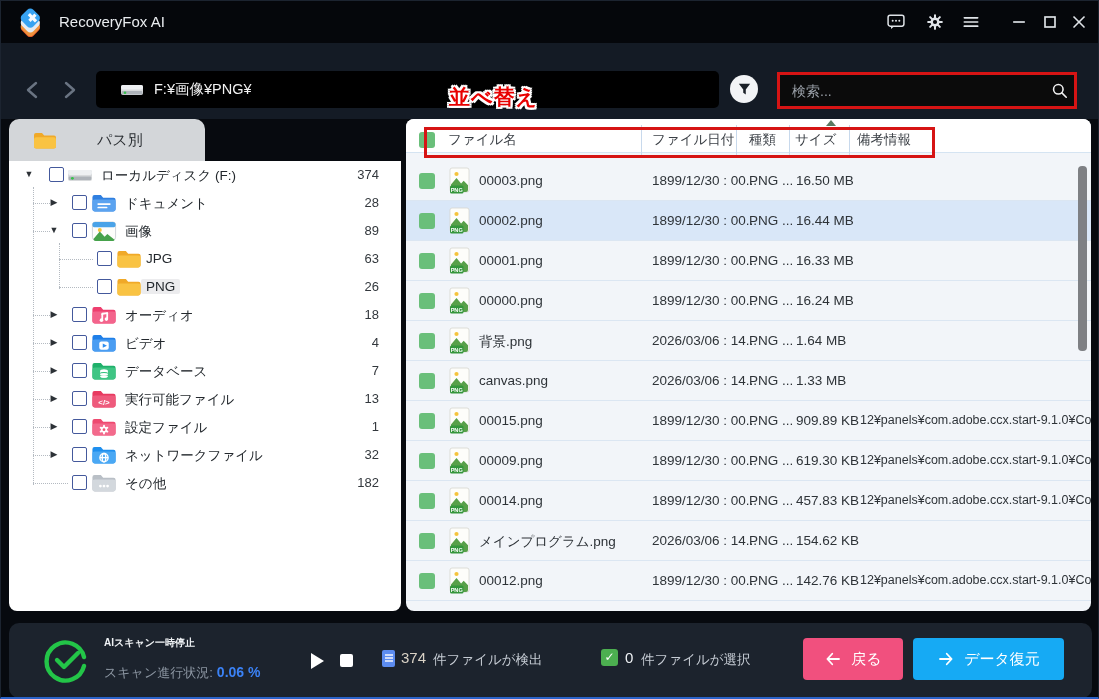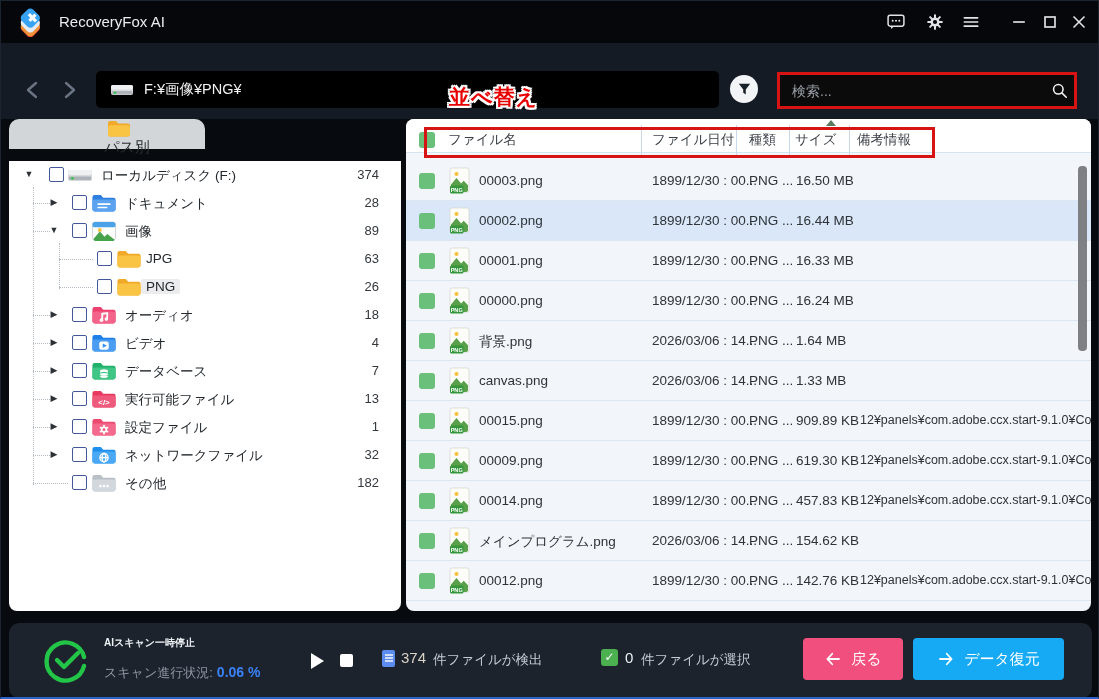--- a/index.html
+++ b/index.html
@@ -10,34 +10,34 @@
 
   
   .titlebar{left:0;top:0;width:1099px;height:42px;background:#05070b;}
   .app-title{left:58px;top:0;height:42px;line-height:42px;color:#e9ecef;font-size:15px;}
   .tb-ic{top:9px;width:24px;height:24px;display:flex;align-items:center;justify-content:center;cursor:pointer;}
 
   
   .navbar{left:0;top:42px;width:1099px;height:76px;background:#141b25;}
   .nav-arrow{top:32px;width:30px;height:30px;display:flex;align-items:center;justify-content:center;}
   .pathbar{left:95px;top:28px;width:623px;height:37px;background:#000;border-radius:5px;
-           display:flex;align-items:center;padding-left:14px;}
+           display:flex;align-items:center;padding-left:24px;}
   .pathtext{color:#f2f2f2;font-size:14.5px;margin-left:10px;}
   .sort-ann{left:448px;top:40px;color:#e80000;font-size:21px;font-weight:bold;letter-spacing:1px;
     text-shadow:-2px -2px 0 #fff,2px -2px 0 #fff,-2px 2px 0 #fff,2px 2px 0 #fff,0 -2px 0 #fff,0 2px 0 #fff,-2px 0 0 #fff,2px 0 0 #fff;}
   .filterbtn{left:729px;top:32px;width:28px;height:28px;border-radius:50%;background:#f2f4f6;
              display:flex;align-items:center;justify-content:center;cursor:pointer;}
   .searchbox{left:776px;top:29px;width:300px;height:37px;background:#0b0b0b;border:3px solid #d61414;
              display:flex;align-items:center;}
   .searchbox input{flex:1;background:transparent;border:none;outline:none;color:#e8e8e8;font-size:14px;padding:0 12px;}
   .searchbox input::placeholder{color:#9aa0a8;}
   .search-glyph{width:30px;display:flex;justify-content:center;}
 
   
-  .tab{top:118px;height:30px;border-radius:10px 10px 0 0;display:flex;align-items:center;cursor:pointer;flex-direction:column;}
+  .tab{top:118px;height:42px;border-radius:10px 10px 0 0;display:flex;align-items:center;cursor:pointer;}
   .tab1{left:8px;width:196px;background:#d3d6d9;}
   .tab2{left:204px;width:196px;background:#ffffff;}
   .tab .lbl{font-size:15px;color:#2b2f33;}
   .treepanel{left:8px;top:160px;width:392px;height:450px;background:#fff;border-radius:0 0 8px 8px;overflow:hidden;}
   .trow{position:absolute;left:0;width:392px;height:28px;cursor:pointer;}
   .trow .exp{position:absolute;top:8px;font-size:9px;color:#2c3136;width:12px;text-align:center;}
   .tcb{position:absolute;top:6px;width:15px;height:15px;border:1.6px solid #44599c;border-radius:2px;background:#fff;}
   .ticon{position:absolute;top:4px;width:26px;height:20px;}
   .ticon svg{width:100%;height:100%;display:block;}
   .tlabel{position:absolute;top:6px;font-size:13.5px;color:#23282d;white-space:nowrap;}

